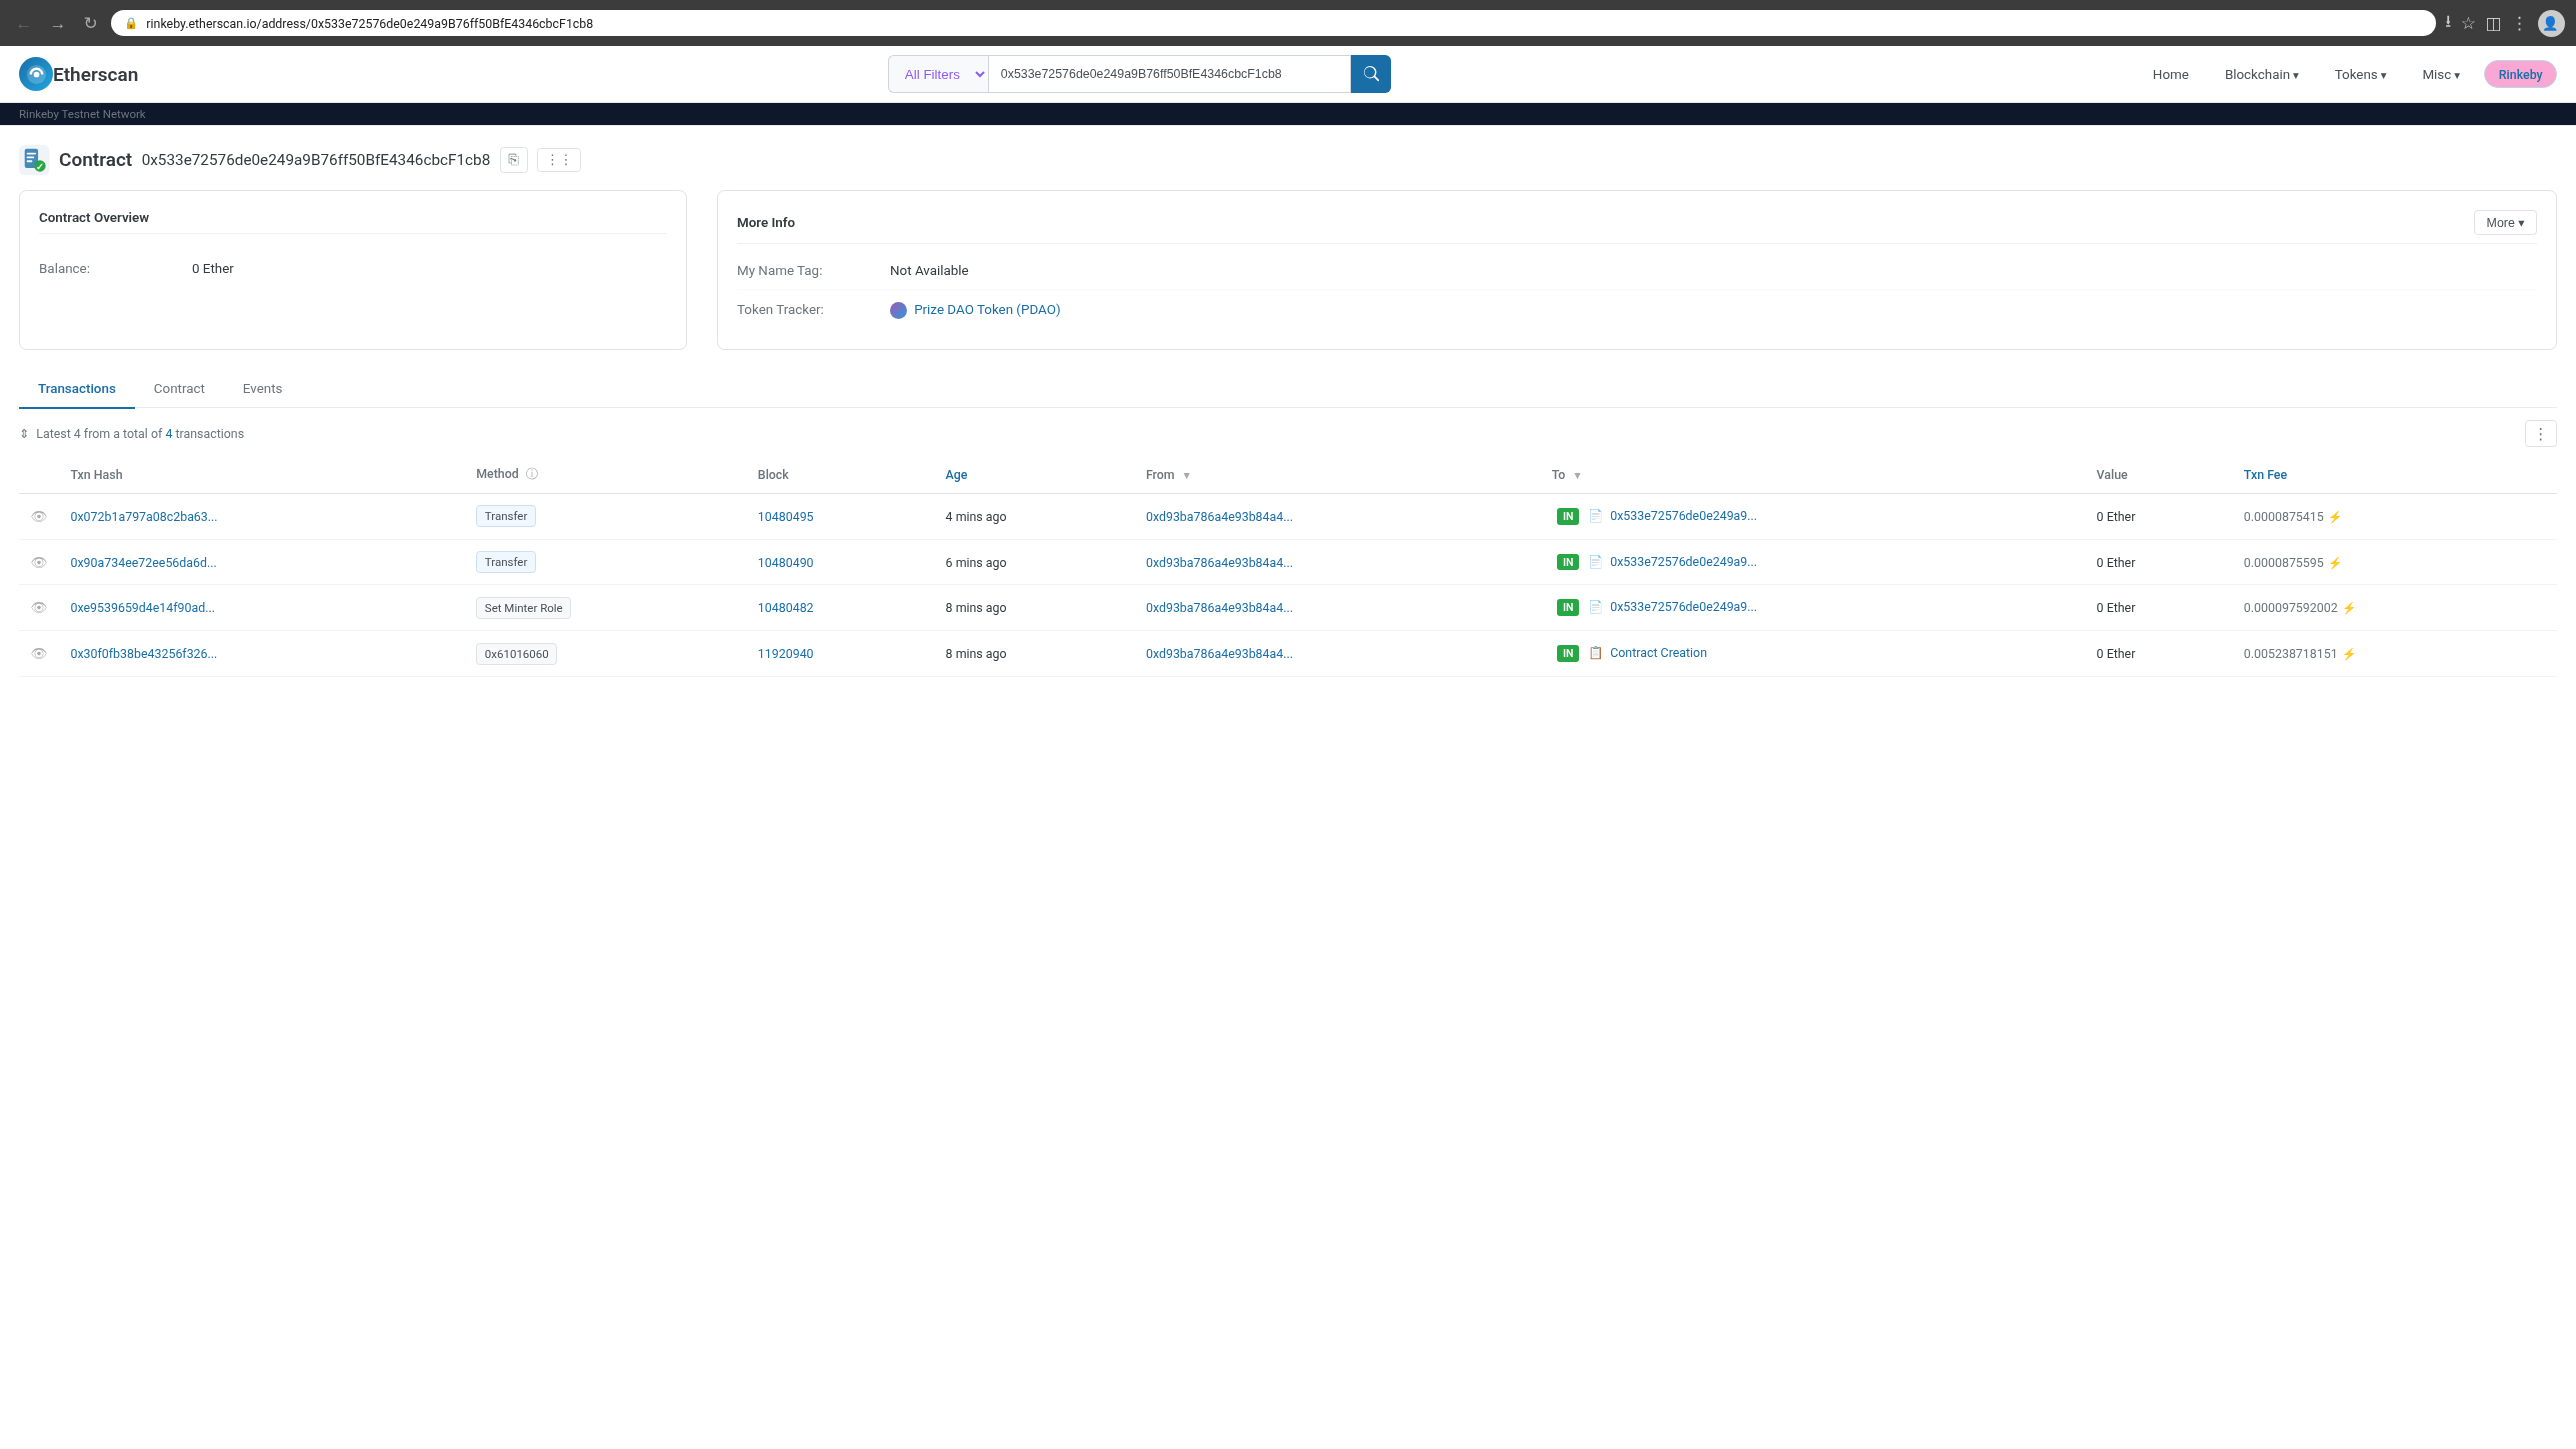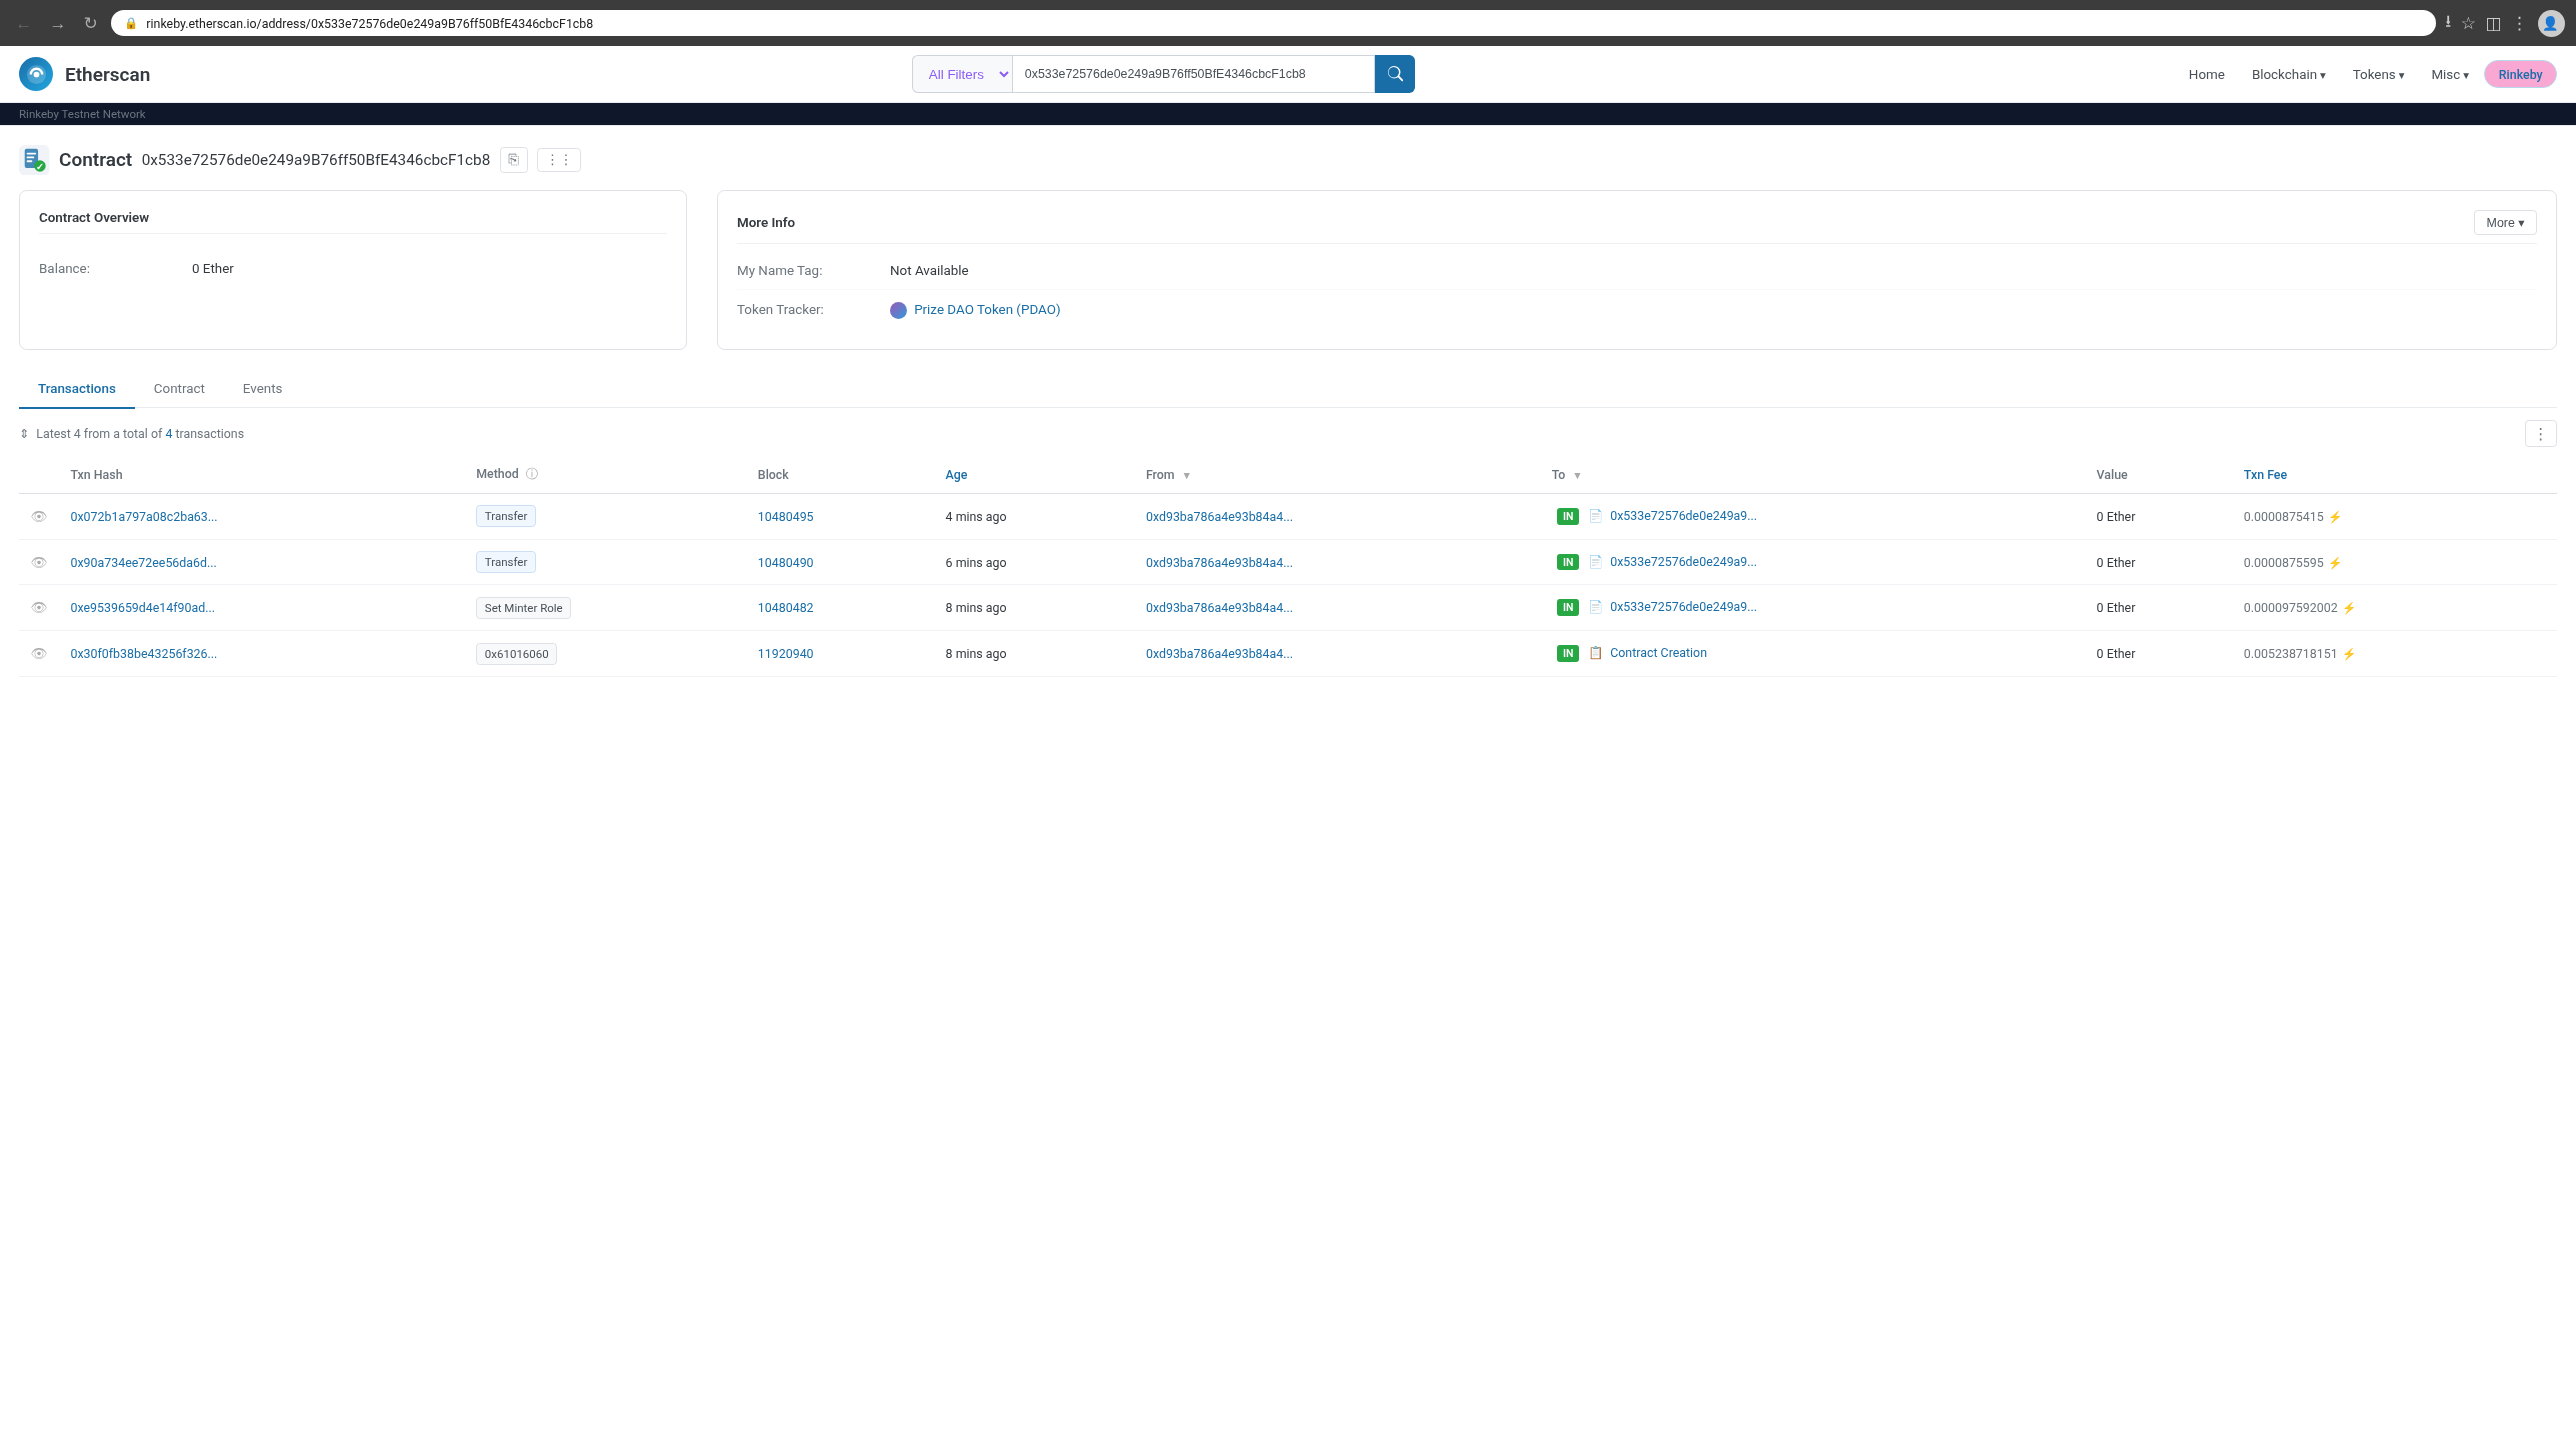--- a/index.html
+++ b/index.html
@@ -95,21 +95,21 @@
       color: #fff;
       cursor: pointer;
       font-size: 15.3px;
       display: flex;
       align-items: center;
       justify-content: center;
     }
     .nav-links {
       display: flex;
       align-items: center;
-      gap: 4px;
+      gap: 13px;
     }
     .nav-link {
       padding: 7.6px 11.5px;
       color: #495057;
       text-decoration: none;
       font-size: 13.4px;
       border-radius: 3.8px;
     }
     .nav-link.dropdown::after { content: ' ▾'; font-size: 11.5px; }
     .rinkeby-badge {
@@ -337,21 +337,21 @@
   <div class="browser-right-icons">
     <span>⭳</span>
     <span>☆</span>
     <span>◫</span>
     <span>⋮</span>
     <span style="background:#ccc;border-radius:50%;width:27px;height:27px;display:inline-flex;align-items:center;justify-content:center;font-size:13.4px;">👤</span>
   </div>
 </div>
 
 <div class="etherscan-nav">
-  <div style="display:flex;align-items:center;gap:12px;">
+  <div style="display:flex;align-items:center;gap:0;">
     <div class="logo-icon">
       <svg width="21" height="21" viewBox="0 0 22 22" fill="none">
         <circle cx="11" cy="11" r="10" fill="white" opacity="0.2"></circle>
         <path d="M5 11 A6 6 0 0 1 17 11" stroke="white" stroke-width="2.5" fill="none"></path>
         <circle cx="11" cy="11" r="3" fill="white"></circle>
       </svg>
     </div>
     <span class="contract-title">Etherscan</span>
   </div>
 

